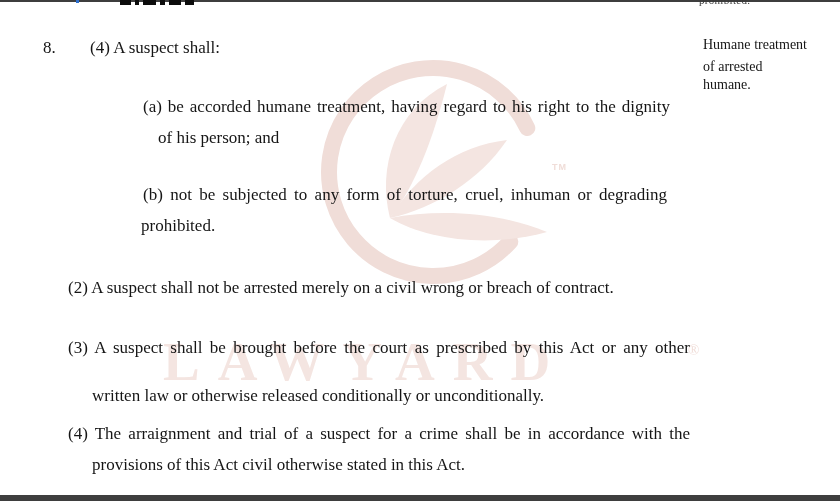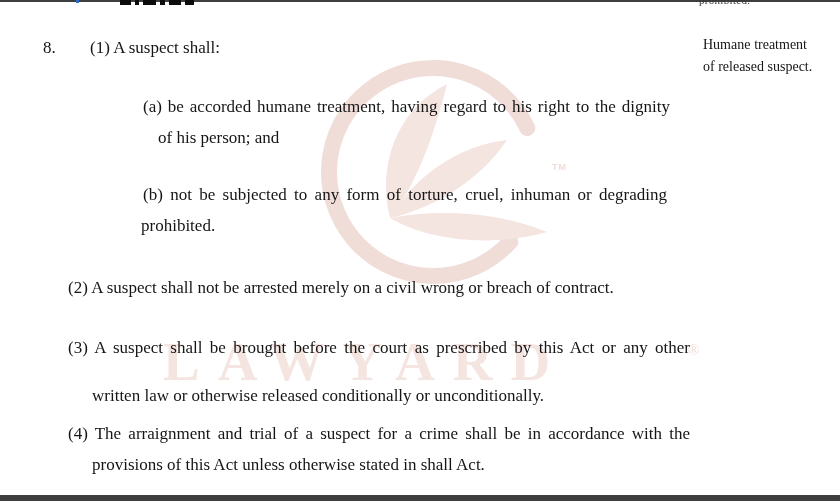--- a/index.html
+++ b/index.html
@@ -88,33 +88,33 @@
     <path d="M 212.3 70.1 A 104 104 0 1 0 195.3 183.6" fill="none" stroke="var(--watermark-ring)" stroke-width="16" stroke-linecap="round"></path>
     <path d="M 75 160 C 62 110, 80 52, 132 26 C 118 82, 100 128, 75 160 Z" fill="var(--watermark)"></path>
     <path d="M 75 160 C 100 118, 142 88, 192 82 C 165 122, 120 150, 75 160 Z" fill="var(--watermark)"></path>
     <path d="M 75 160 C 120 152, 178 152, 232 174 C 175 190, 112 182, 75 160 Z" fill="var(--watermark)"></path>
   </svg>
   <div class="wm-tm">TM</div>
   <div class="wm-brand">LAWYARD</div>
   <div class="wm-reg">®</div>
 
   <div class="line" style="left:43px;top:37px;">8.</div>
-  <div class="line" style="left:90px;top:37px;">(1) A suspect shall:</div>
+  <div class="line" style="left:90px;top:37px;">(4) A suspect shall:</div>
 
   <div class="line just" style="left:143px;top:96px;width:527px;">(a) be accorded humane treatment, having regard to his right to the dignity</div>
   <div class="line just" style="left:143px;top:184px;width:524px;">(b) not be subjected to any form of torture, cruel, inhuman or degrading</div>
 
   <div class="line" style="left:158px;top:127px;">of his person; and</div>
   <div class="line" style="left:141px;top:215px;">prohibited.</div>
 
   <div class="line" style="left:68px;top:277px;">(2) A suspect shall not be arrested merely on a civil wrong or breach of contract.</div>
 
   <div class="line just" style="left:68px;top:337px;width:622px;">(3) A suspect shall be brought before the court as prescribed by this Act or any other</div>
   <div class="line" style="left:92px;top:385px;">written law or otherwise released conditionally or unconditionally.</div>
 
   <div class="line just" style="left:68px;top:423px;width:622px;">(4) The arraignment and trial of a suspect for a crime shall be in accordance with the</div>
-  <div class="line" style="left:92px;top:454px;">provisions of this Act unless otherwise stated in shall Act.</div>
+  <div class="line" style="left:92px;top:454px;">provisions of this Act civil otherwise stated in this Act.</div>
 
   <div class="margin-note just" style="left:703px;top:36px;width:104px;">Humane treatment</div>
-  <div class="margin-note" style="left:703px;top:58px;width:110px;">of released suspect.</div>
+  <div class="margin-note" style="left:703px;top:58px;width:110px;">of arrested humane.</div>
 
   <div class="bottom-bar"></div>
 </div>
 
 </body></html>

